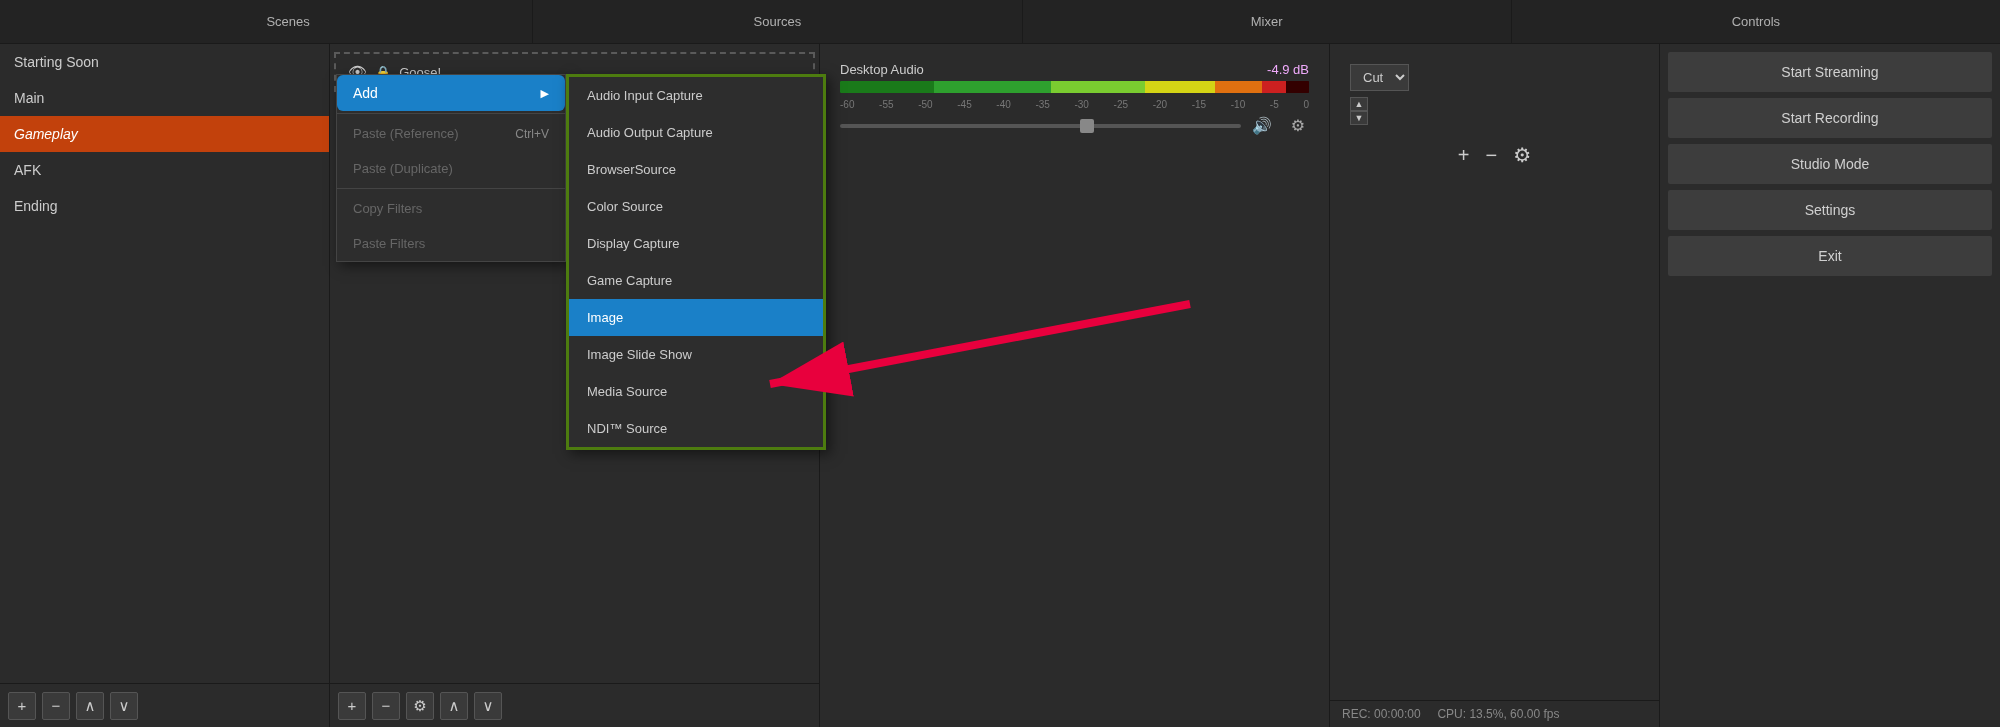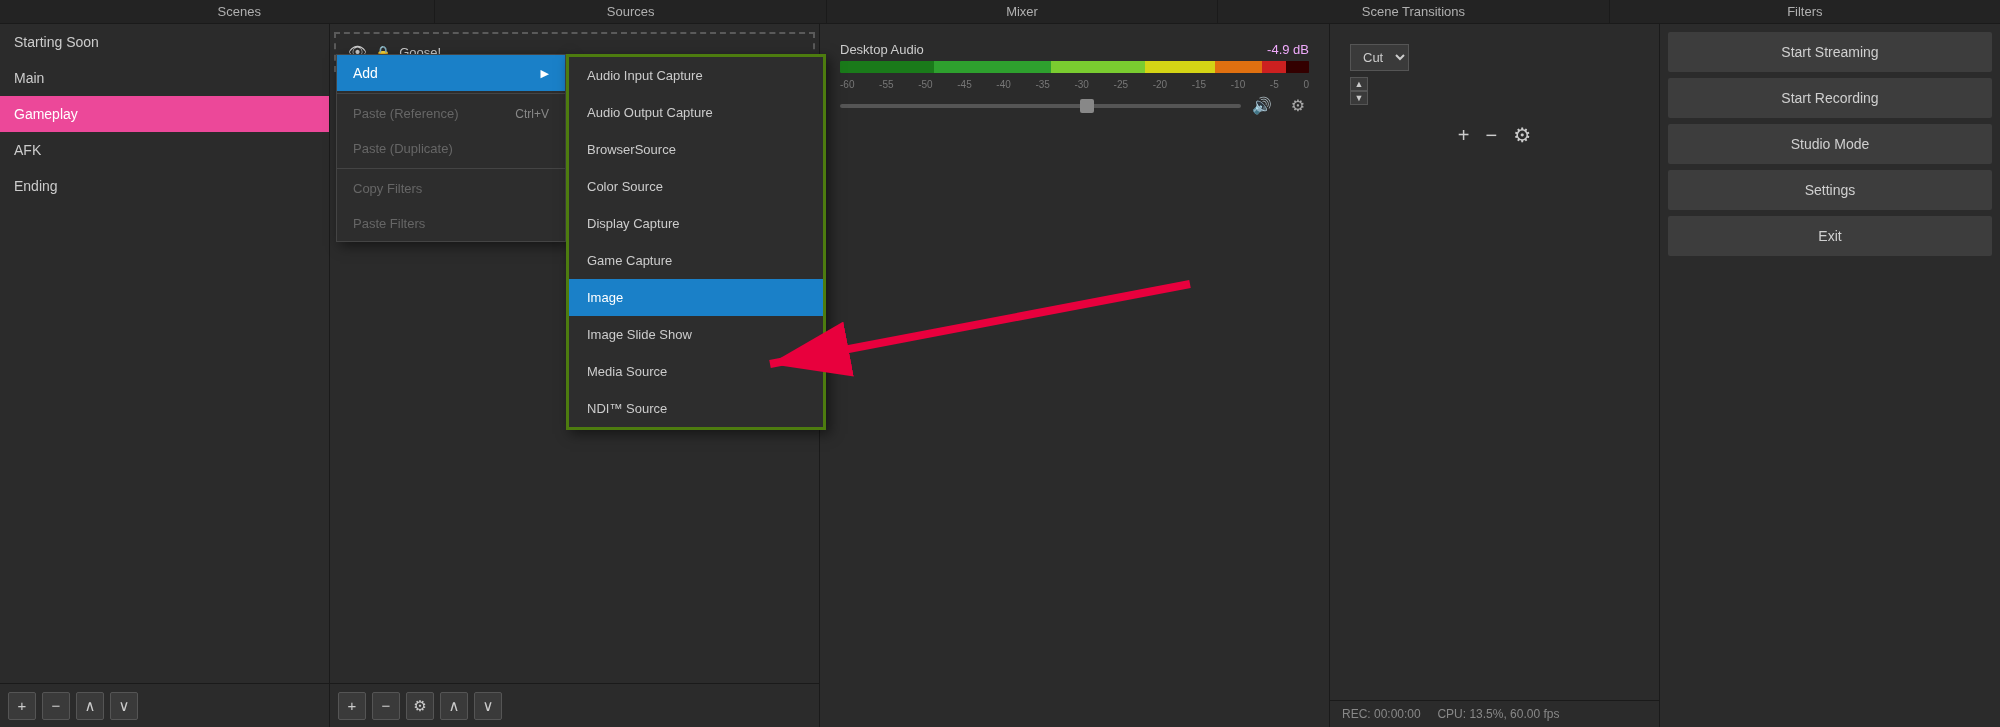--- a/index.html
+++ b/index.html
@@ -11,21 +11,21 @@
       width: 2000px;
       height: 727px;
       overflow: hidden;
       display: flex;
       flex-direction: column;
     }
 
     
     .header-row {
       display: flex;
-      height: 24px;
+      height: 44px;
       background: #232323;
       border-bottom: 1px solid #1a1a1a;
       padding-left: 44px;
     }
     .header-cell {
       flex: 1;
       display: flex;
       align-items: center;
       justify-content: center;
       color: #b0b0b0;
@@ -55,22 +55,23 @@
       min-width: 330px;
     }
 
     .scene-item {
       padding: 10px 14px;
       cursor: pointer;
       font-size: 14px;
       color: #cccccc;
     }
     .scene-item.active {
-      background: #ec4899;
+      background: #c2410c;
       color: #ffffff;
+      font-style: italic;
     }
 
     
     .sources-panel {
       width: 490px;
       min-width: 490px;
     }
 
     .source-item {
       display: flex;
@@ -267,20 +268,21 @@
       box-shadow: 4px 4px 12px rgba(0,0,0,0.5);
     }
     .context-menu-item {
       padding: 10px 16px;
       display: flex;
       justify-content: space-between;
       align-items: center;
       cursor: pointer;
       font-size: 13px;
       color: #cccccc;
+      border-radius: 6px;
     }
     .context-menu-item.disabled {
       color: #666;
       cursor: default;
     }
     .context-menu-item.add-item {
       background: #1a80c8;
       color: #fff;
       font-size: 14px;
       font-weight: 500;
@@ -335,24 +337,21 @@
   <div class="header-cell">
     <span>Scenes</span>
   </div>
   <div class="header-cell">
     <span>Sources</span>
   </div>
   <div class="header-cell">
     <span>Mixer</span>
   </div>
   <div class="header-cell">
-    <span>Scene Transitions</span>
-  </div>
-  <div class="header-cell">
-    <span>Filters</span>
+    <span>Controls</span>
   </div>
 </div>
 
 <div class="main-row">
 
   <div class="panel scenes-panel">
     <div style="flex:1; overflow-y:auto;">
       <div class="scene-item">
         <span>Starting Soon</span>
       </div>

